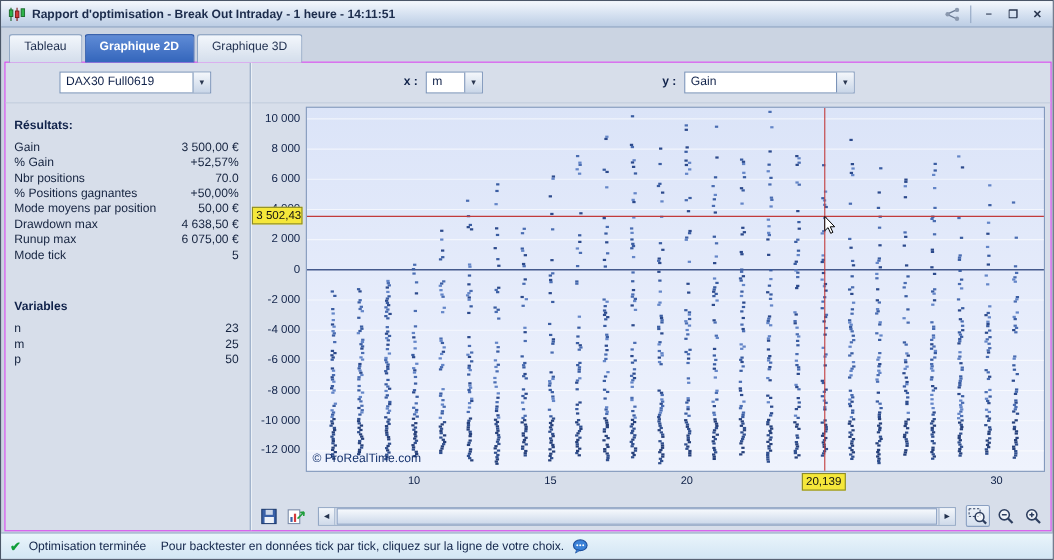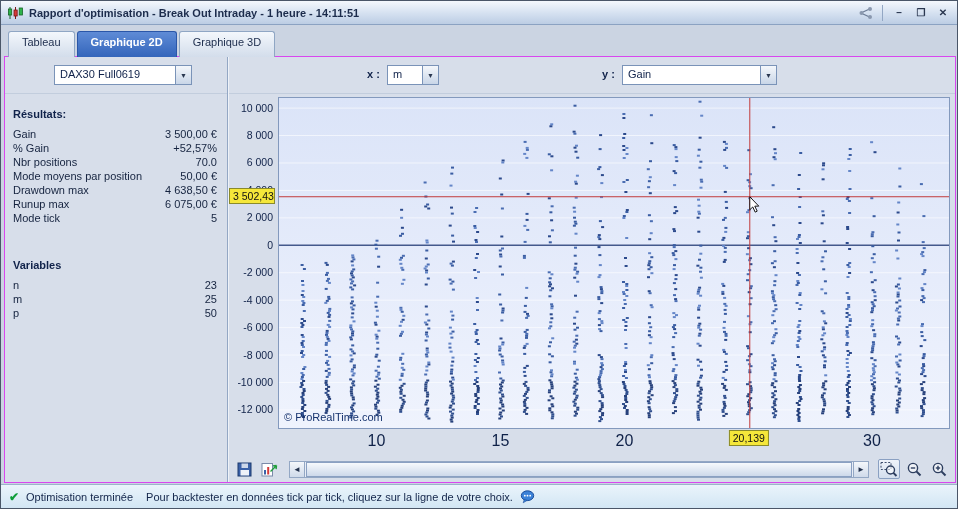--- a/index.html
+++ b/index.html
@@ -68,21 +68,21 @@
   .ytick { position:absolute; right:3px; font-size:10.5px; color:#0f2148; white-space:nowrap; }
   .plot {
     position:absolute; left:50px; top:3px; width:672px; height:332px;
     border:1px solid #8399bd;
     background:linear-gradient(180deg,#dbe4f8 0%,#e6ecfb 55%,#eff3fd 100%);
     overflow:hidden;
   }
   .plot svg { position:absolute; left:0; top:0; }
   .watermark { position:absolute; left:5px; bottom:5px; font-size:11px; color:#16336e; z-index:4; }
   .x-axis { position:absolute; left:50px; top:337px; width:672px; height:16px; }
-  .xtick { position:absolute; top:1px; transform:translateX(-50%); font-size:16px; color:#0f2148; }
+  .xtick { position:absolute; top:1px; transform:translateX(-50%); font-size:10px; color:#0f2148; }
   .yellow-label {
     position:absolute; background:#f5e73a; border:1px solid #8a8a2a;
     color:#111; font-size:10.5px; padding:1px 3px; white-space:nowrap; z-index:6;
   }
   .yellow-label.ylab { left:1px; width:46px; text-align:right; }
   .yellow-label.xlab { top:336px; transform:translateX(-50%); }
   
   .bottom-toolbar {
     position:absolute; left:0; right:0; bottom:0; height:26px;
     display:flex; align-items:center; padding:0 5px; gap:3px;
@@ -178,20 +178,24 @@
             <span class="k">Gain</span>
             <span class="v">3 500,00 €</span>
           </div>
           <div class="kv-row">
             <span class="k">% Gain</span>
             <span class="v">+52,57%</span>
           </div>
           <div class="kv-row">
             <span class="k">Nbr positions</span>
             <span class="v">70.0</span>
+          </div>
+          <div class="kv-row">
+            <span class="k">% Positions gagnantes</span>
+            <span class="v">+50,00%</span>
           </div>
           <div class="kv-row">
             <span class="k">Mode moyens par position</span>
             <span class="v">50,00 €</span>
           </div>
           <div class="kv-row">
             <span class="k">Drawdown max</span>
             <span class="v">4 638,50 €</span>
           </div>
           <div class="kv-row">
@@ -1714,21 +1718,21 @@
             <rect x="641.6" y="317.1" width="3" height="2" fill="#31508f"></rect>
             <line x1="0" y1="98.74352231404959" x2="672" y2="98.74352231404959" stroke="#c23b3b" stroke-width="1"></line>
             <line x1="470.79679999999996" y1="0" x2="470.79679999999996" y2="332" stroke="#c23b3b" stroke-width="1"></line>
             <path d="M0 0 L0 13 L3 10.2 L5.4 15.4 L7.4 14.4 L5 9.4 L9 9.4 Z" transform="translate(470.79679999999996,98.74352231404959)" fill="#ffffff" stroke="#000000" stroke-width="0.9"></path>
           </svg>
         </div>
       <div class="x-axis" id="xaxis">
           <div class="xtick" style="left: 98.4px;">10</div>
           <div class="xtick" style="left: 222.4px;">15</div>
           <div class="xtick" style="left: 346.4px;">20</div>
-          <div class="xtick" style="left: 594px;">30</div>
+          <div class="xtick" style="left: 628px;">30</div>
         </div>
       <div class="yellow-label ylab" id="crosshair-y" style="top: 93.7435px;">3 502,43</div>
       <div class="yellow-label xlab" id="crosshair-x" style="left: 520.797px;">20,139</div>
 
       <div class="bottom-toolbar">
         <button class="tool">
           <svg width="15" height="15">
             <rect x="1" y="1" width="13" height="13" fill="#3a61a8" stroke="#1d3a6e"></rect>
             <rect x="4.5" y="1.5" width="6.5" height="4.5" fill="#cdd8ea"></rect>
             <rect x="3.5" y="8" width="8.5" height="5.5" fill="#eef2f9"></rect>

